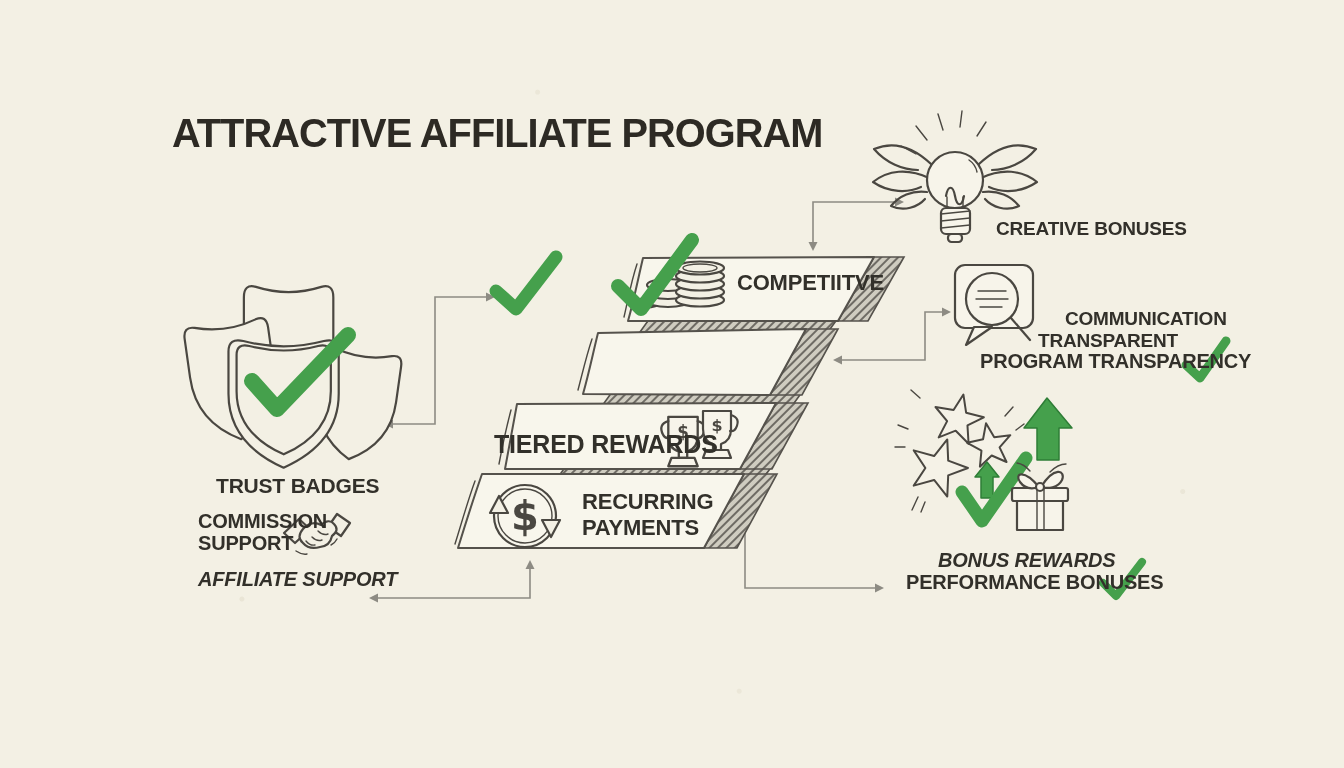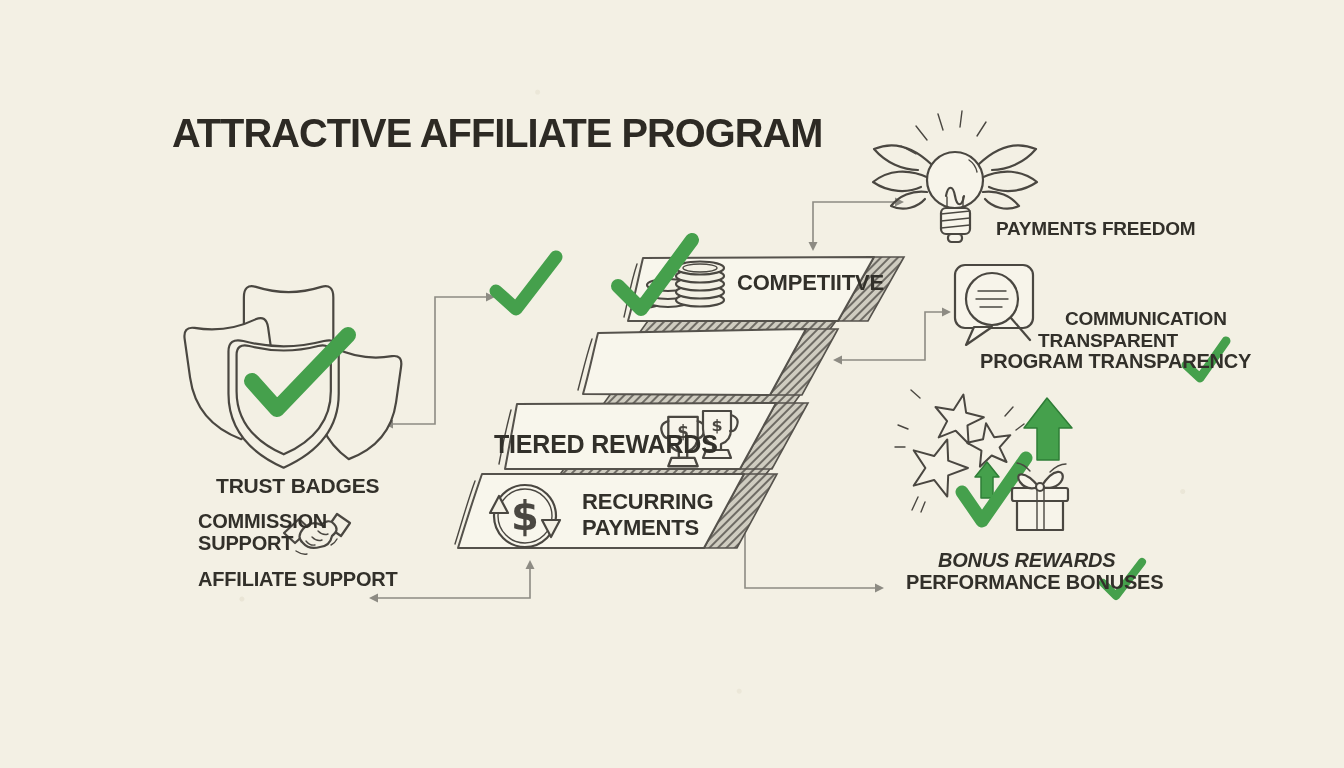--- a/index.html
+++ b/index.html
@@ -26,21 +26,21 @@
          transform:scaleX(0.97);transform-origin:left top;color:#2d2a24;}
   #creative-freedom{left:996px;top:219px;font-size:19px;}
   #competitive{left:737px;top:271px;font-size:22px;}
   #commission{left:505px;top:340px;font-size:27px;}
   #tiered{left:494px;top:431px;font-size:25px;}
   #recurring-l1{left:582px;top:490px;font-size:22px;}
   #recurring-l2{left:582px;top:516px;font-size:22px;}
   #trust-badges{left:216px;top:475px;font-size:21px;}
   #aff-l1{left:198px;top:511px;font-size:20px;}
   #aff-l2{left:198px;top:533px;font-size:20px;}
-  #aff-repeat{left:198px;top:569px;font-size:20px;}
+  #aff-repeat{left:198px;top:569px;font-size:20px;font-style:italic;}
   #transp-l1{left:1038px;top:287px;font-size:19px;margin-top:44px;}
   #transp-l2{left:1038px;top:309px;font-size:19px;margin-left:27px;}
   #program-transparency{left:980px;top:351px;font-size:20px;}
   #bonus-rewards{left:938px;top:550px;font-size:20px;font-style:italic;}
   #performance-bonuses{left:906px;top:572px;font-size:20px;}
 
   
   .sk{stroke:var(--icon-stroke);fill:none;stroke-width:2.2;stroke-linecap:round;stroke-linejoin:round;}
   .sk-thin{stroke:var(--icon-stroke);fill:none;stroke-width:1.4;stroke-linecap:round;}
   .skf{stroke:var(--icon-stroke);fill:var(--bg);stroke-width:2.2;stroke-linecap:round;stroke-linejoin:round;}
@@ -241,21 +241,21 @@
       <path class="skw" d="M1039,487 C1024,469 1014,473 1020,482 C1025,489 1033,489 1039,487 Z"></path>
       <path class="skw" d="M1041,487 C1054,466 1066,470 1062,480 C1058,488 1048,489 1041,487 Z"></path>
       <circle class="skw" cx="1040" cy="487" r="4"></circle>
       <path class="sk-thin" d="M1050,472 q8,-8 16,-8 M1030,471 q-6,-7 -13,-8"></path>
     </g>
     <path class="check" stroke-width="8" d="M1103,583 L1116,596 L1142,562"></path>
   </svg>
 
   <div class="lbl" id="title">ATTRACTIVE AFFILIATE PROGRAM</div>
 
-  <div class="lbl" id="creative-freedom">PAYMENTS FREEDOM</div>
+  <div class="lbl" id="creative-freedom">CREATIVE BONUSES</div>
   <div class="lbl" id="transp-l1">TRANSPARENT</div>
   <div class="lbl" id="transp-l2">COMMUNICATION</div>
   <div class="lbl" id="program-transparency">PROGRAM TRANSPARENCY</div>
   <div class="lbl" id="bonus-rewards">BONUS REWARDS</div>
   <div class="lbl" id="performance-bonuses">PERFORMANCE BONUSES</div>
 
   <div class="lbl" id="competitive">COMPETIITVE</div>
   <div class="lbl" id="tiered">TIERED REWARDS</div>
   <div class="lbl" id="recurring-l1">RECURRING</div>
   <div class="lbl" id="recurring-l2">PAYMENTS</div>

